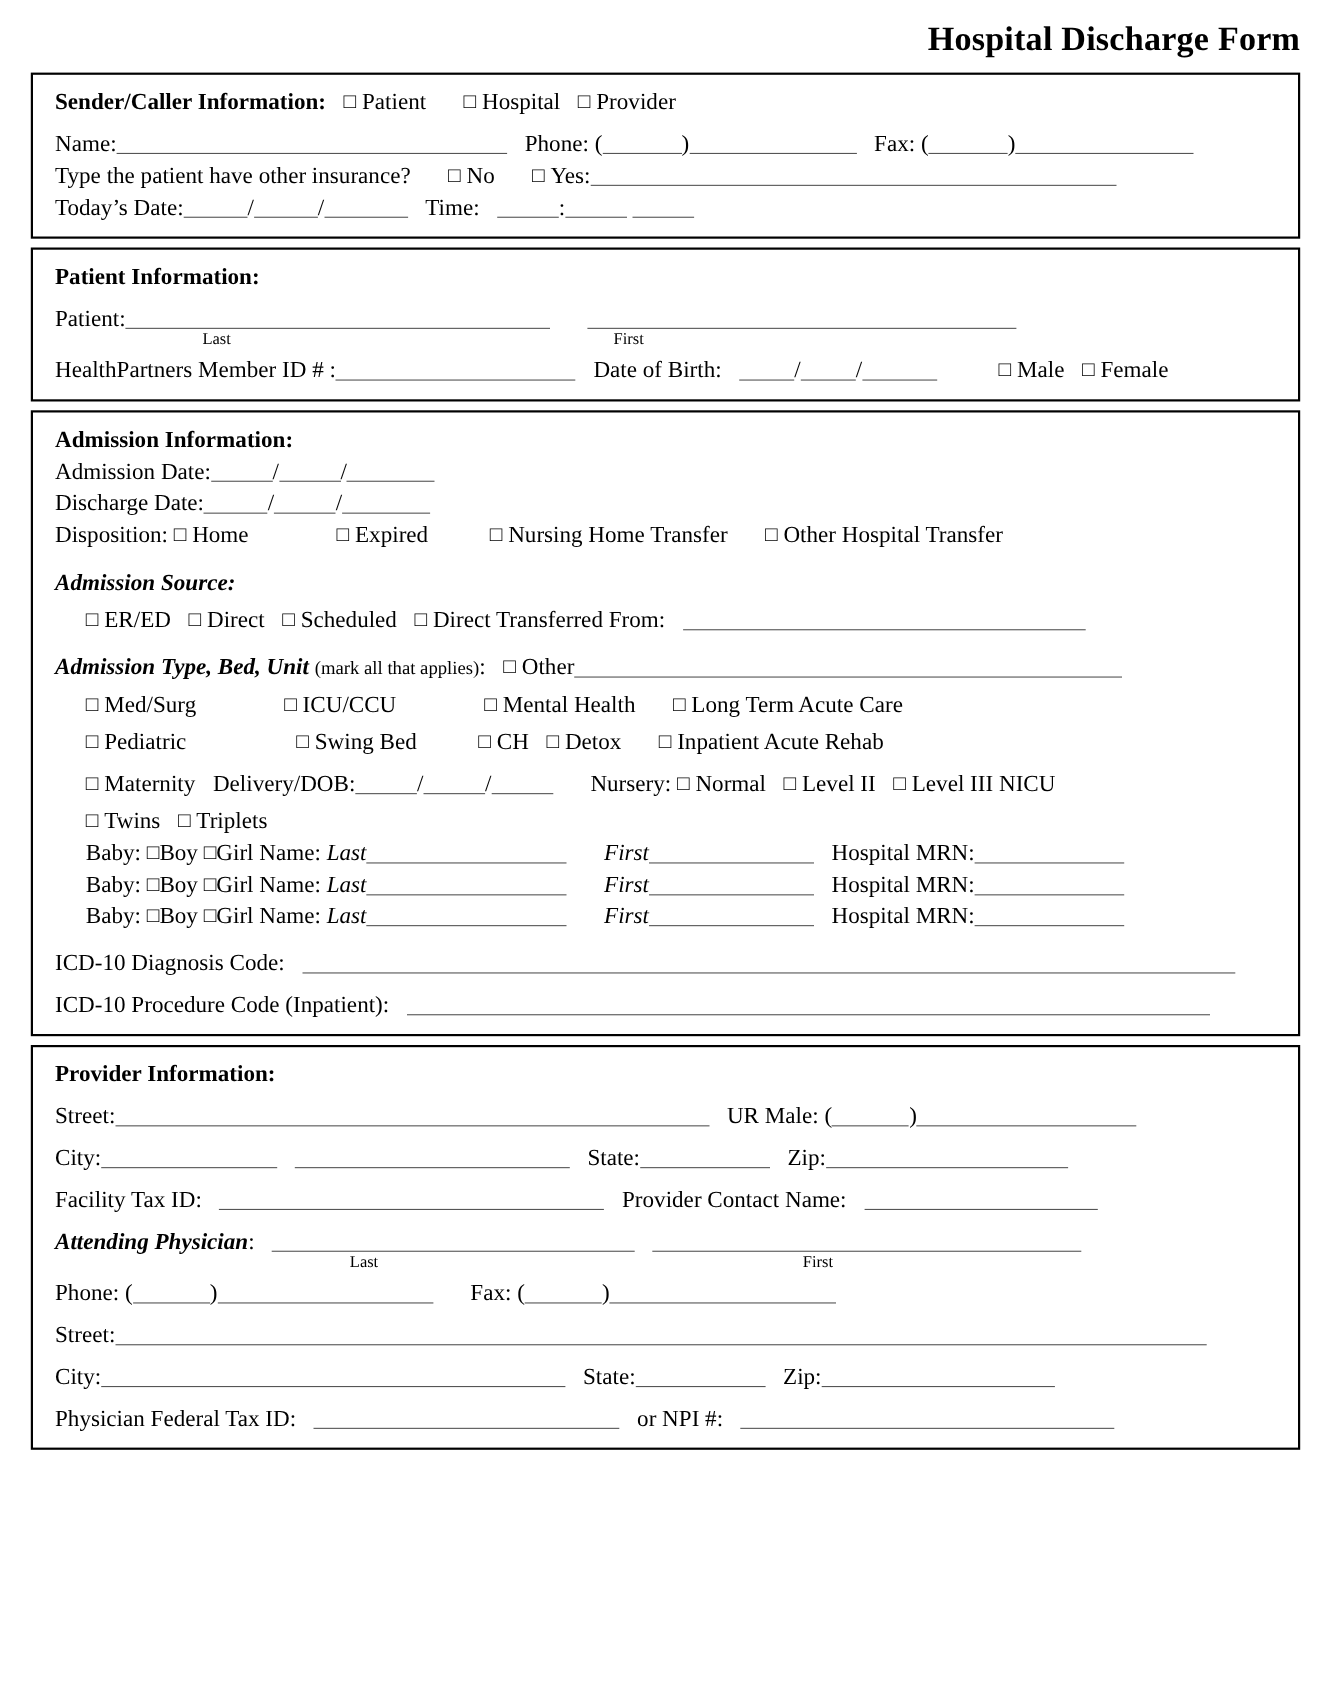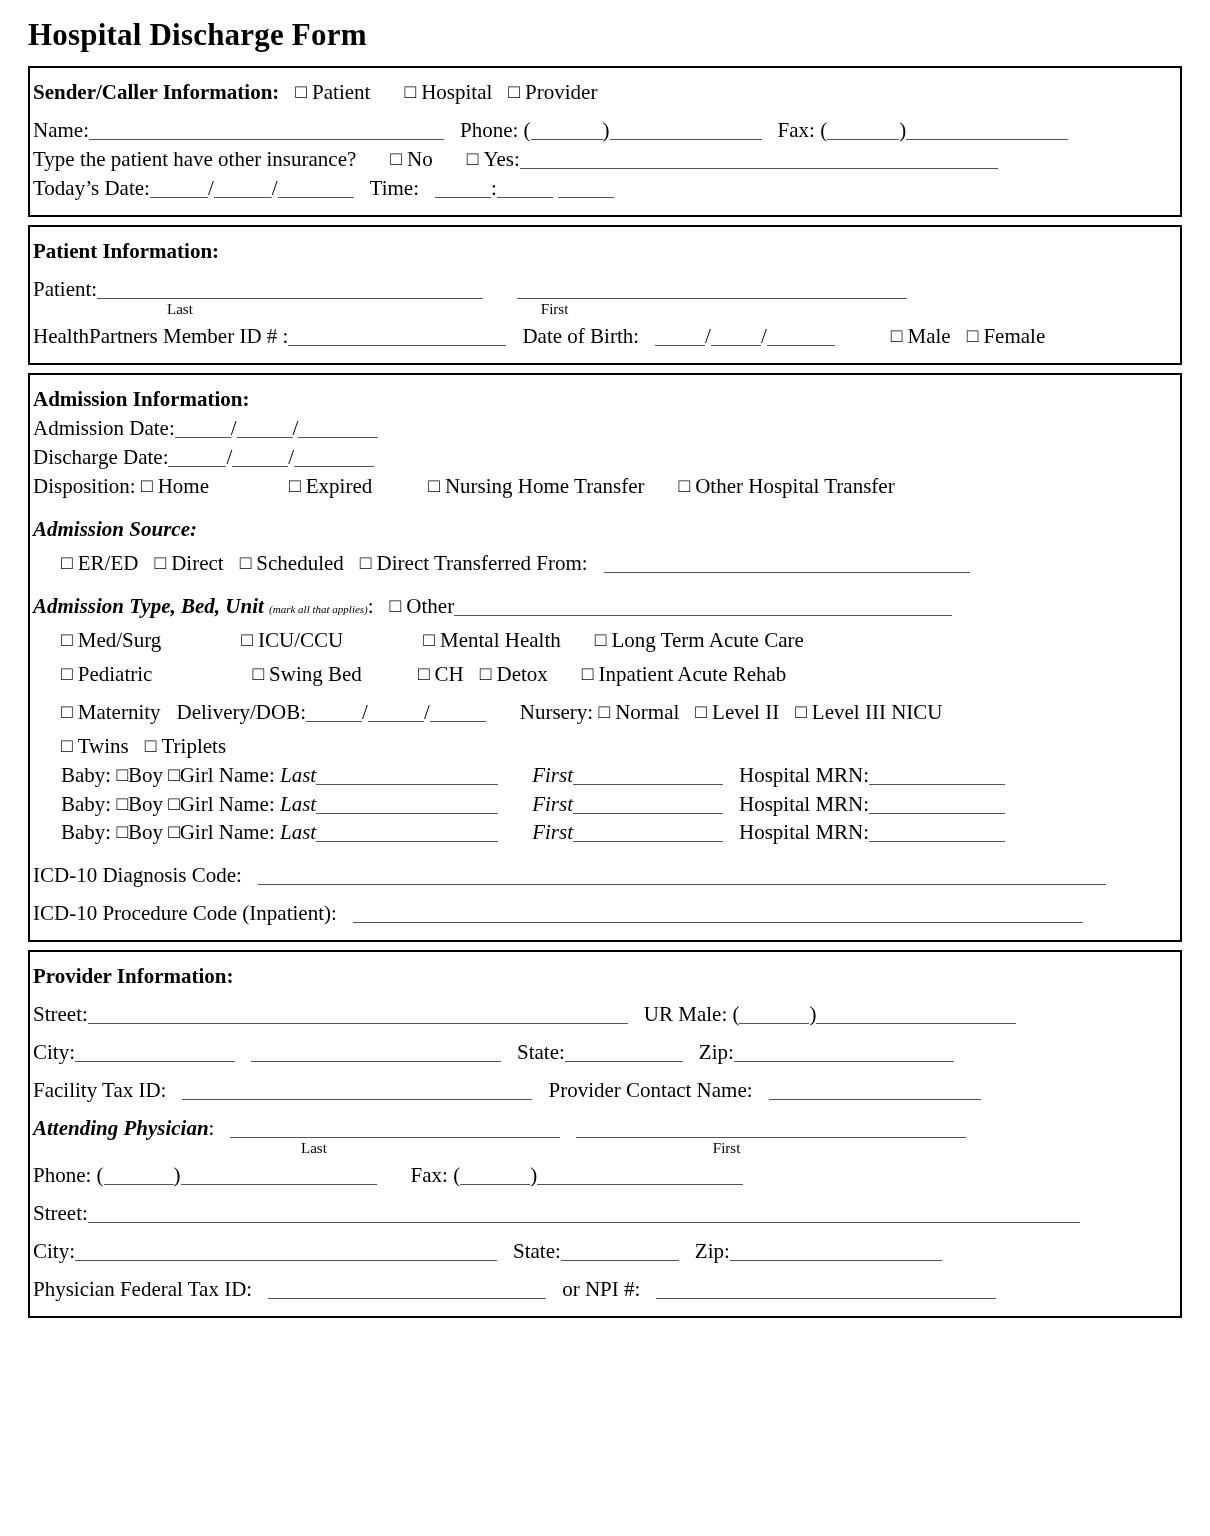--- a/index.html
+++ b/index.html
@@ -15,53 +15,52 @@
     overflow: hidden;
   }
   .page {
     width: 1210px;
     height: 1536px;
     position: relative;
     box-sizing: border-box;
     padding: 0 28px;
   }
   .form-title {
-    text-align: left;
+    text-align: right;
     font-size: 31px;
     font-weight: bold;
     letter-spacing: 0.2px;
     margin: 18px 0 14px 0;
     line-height: 1.1;
   }
   .section {
     border: 2px solid #000000;
     box-sizing: border-box;
     margin-bottom: 8px;
-    padding: 10px 16px 12px 3px;
+    padding: 10px 16px 12px 20px;
     background: #ffffff;
   }
   .sec-head {
     font-weight: bold;
     font-size: 21px;
     line-height: 1.35;
   }
   .row {
     font-size: 21px;
     line-height: 1.38;
     white-space: nowrap;
     display: block;
   }
   .row.gap-top { margin-top: 9px; }
   .row.gap-top-s { margin-top: 5px; }
   .row.gap-top-l { margin-top: 14px; }
   .bi { font-weight: bold; font-style: italic; }
   .it { font-style: italic; }
   .small-it {
-    font-style: italic;
-    font-size: 11px;
+    font-size: 17px;
   }
   
   .bl {
     display: inline-block;
     border-bottom: 1.6px solid #555;
     vertical-align: -3px;
     height: 15px;
   }
   .cb {
     font-size: 19px;

